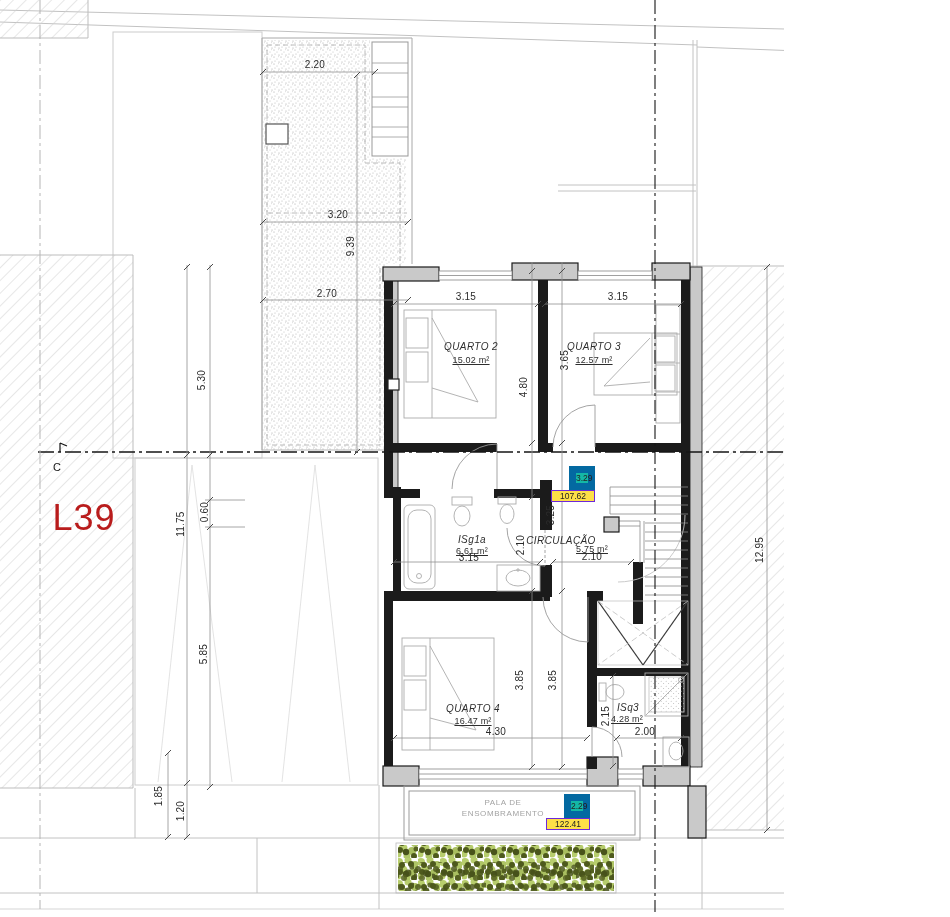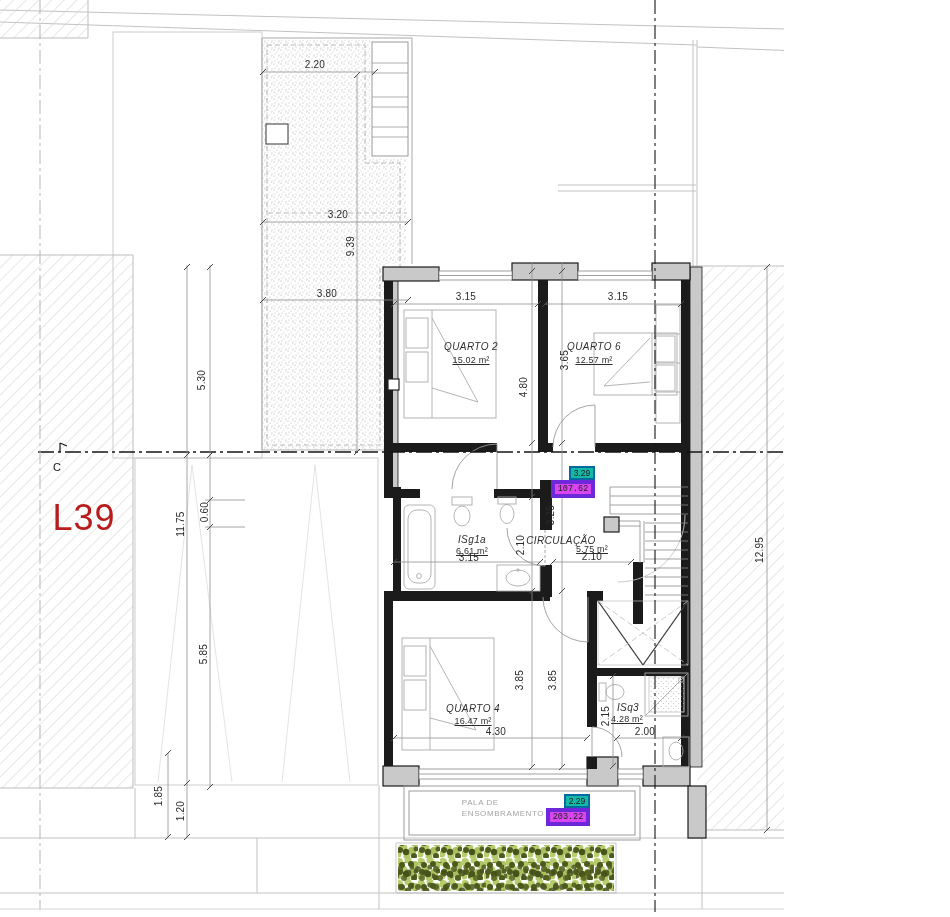--- a/index.html
+++ b/index.html
@@ -6,24 +6,24 @@
   .canvas{position:relative;width:784px;height:917px;background:#ffffff;overflow:hidden;
           font-family:"Liberation Sans", sans-serif;}
   svg{position:absolute;left:0;top:0;}
   .lbl{position:absolute;transform:translate(-50%,-50%);font-size:10px;color:#2b2b2b;
        white-space:nowrap;letter-spacing:.2px;}
   .rot{transform:translate(-50%,-50%) rotate(-90deg);}
   .rname{font-size:10px;color:#2e2e2e;letter-spacing:.4px;font-style:italic;}
   .rarea{font-size:9px;color:#2e2e2e;text-decoration:underline;}
   .lot{font-size:36px;color:#b91c1c;letter-spacing:1px;}
   .sec{font-size:11px;color:#161616;}
-  .pala{font-size:8px;color:#a3a3a3;letter-spacing:.6px;text-align:left;line-height:1.35;}
+  .pala{font-size:8px;color:#a3a3a3;letter-spacing:.6px;text-align:center;line-height:1.35;}
   .lvlbox{position:absolute;width:44px;font-size:8.5px;color:#222;text-align:center;}
-  .lvl-top{margin-left:18px;border:2px solid #0369a1;background:#14b8a6;line-height:10px;}
-  .lvl-bot{border:4px solid #6d28d9;background:#d946ef;line-height:10px;font-family:Liberation Mono, monospace;}
+  .lvl-top{margin-left:18px;border:7px solid #0369a1;background:#14b8a6;line-height:10px;}
+  .lvl-bot{border:1px solid #6d28d9;background:#fde047;line-height:10px;}
 </style>
 </head>
 <body>
 
 <div class="canvas">
 
 <svg width="950" height="917" viewBox="0 0 950 917">
   <defs>
     <pattern id="hatch" width="9" height="9" patternUnits="userSpaceOnUse" patternTransform="rotate(45)">
       <line x1="0" y1="0" x2="0" y2="9" stroke="#cfcfcf" stroke-width="1"></line>
@@ -336,21 +336,21 @@
     M184,270 L190,264 M184,458 L190,452 M184,786 L190,780 M184,840 L190,834
     M207,270 L213,264 M207,458 L213,452 M207,503 L213,497 M207,530 L213,524 M207,790 L213,784
     M165,756 L171,750 M165,840 L171,834
     M764,270 L770,264 M764,833 L770,827
     M610,679 L616,673 M610,769 L616,763"></path>
 </svg>
 
 <div class="lbl dim" style="left:315px;top:64px">2.20</div>
 <div class="lbl dim" style="left:338px;top:214px">3.20</div>
 <div class="lbl rot" style="left:350px;top:246px">9.39</div>
-<div class="lbl dim" style="left:327px;top:293px">3.80</div>
+<div class="lbl dim" style="left:327px;top:293px">2.70</div>
 
 <div class="lbl rot" style="left:201px;top:380px">5.30</div>
 <div class="lbl rot" style="left:180px;top:524px">11.75</div>
 <div class="lbl rot" style="left:204px;top:512px">0.60</div>
 <div class="lbl rot" style="left:203px;top:654px">5.85</div>
 <div class="lbl rot" style="left:158px;top:796px">1.85</div>
 <div class="lbl rot" style="left:180px;top:811px">1.20</div>
 <div class="lbl rot" style="left:759px;top:550px">12.95</div>
 
 <div class="lbl dim" style="left:466px;top:296px">3.15</div>
@@ -362,21 +362,21 @@
 <div class="lbl dim" style="left:469px;top:557px">3.15</div>
 <div class="lbl dim" style="left:592px;top:556px">2.10</div>
 <div class="lbl rot" style="left:519px;top:680px">3.85</div>
 <div class="lbl rot" style="left:552px;top:680px">3.85</div>
 <div class="lbl dim" style="left:496px;top:731px">4.30</div>
 <div class="lbl rot" style="left:605px;top:716px">2.15</div>
 <div class="lbl dim" style="left:645px;top:731px">2.00</div>
 
 <div class="lbl rname" style="left:471px;top:346px">QUARTO 2</div>
 <div class="lbl rarea" style="left:471px;top:360px">15.02 m²</div>
-<div class="lbl rname" style="left:594px;top:346px">QUARTO 6</div>
+<div class="lbl rname" style="left:594px;top:346px">QUARTO 3</div>
 <div class="lbl rarea" style="left:594px;top:360px">12.57 m²</div>
 <div class="lbl rname" style="left:472px;top:539px">ISg1a</div>
 <div class="lbl rarea" style="left:472px;top:551px">6.61 m²</div>
 <div class="lbl rname" style="left:561px;top:540px">CIRCULAÇÃO</div>
 <div class="lbl rarea" style="left:592px;top:549px">5.75 m²</div>
 <div class="lbl rname" style="left:473px;top:708px">QUARTO 4</div>
 <div class="lbl rarea" style="left:473px;top:721px">16.47 m²</div>
 <div class="lbl rname" style="left:628px;top:707px">ISq3</div>
 <div class="lbl rarea" style="left:627px;top:719px">4.28 m²</div>
 
@@ -389,16 +389,16 @@
   <div>PALA DE</div>
   <div>ENSOMBRAMENTO</div>
 </div>
 
 <div class="lvlbox" style="left:551px;top:466px">
   <div class="lvl-top">3.29</div>
   <div class="lvl-bot">107.62</div>
 </div>
 <div class="lvlbox" style="left:546px;top:794px">
   <div class="lvl-top">2.29</div>
-  <div class="lvl-bot">203.22</div>
+  <div class="lvl-bot">122.41</div>
 </div>
 
 </div>
 
 </body></html>

